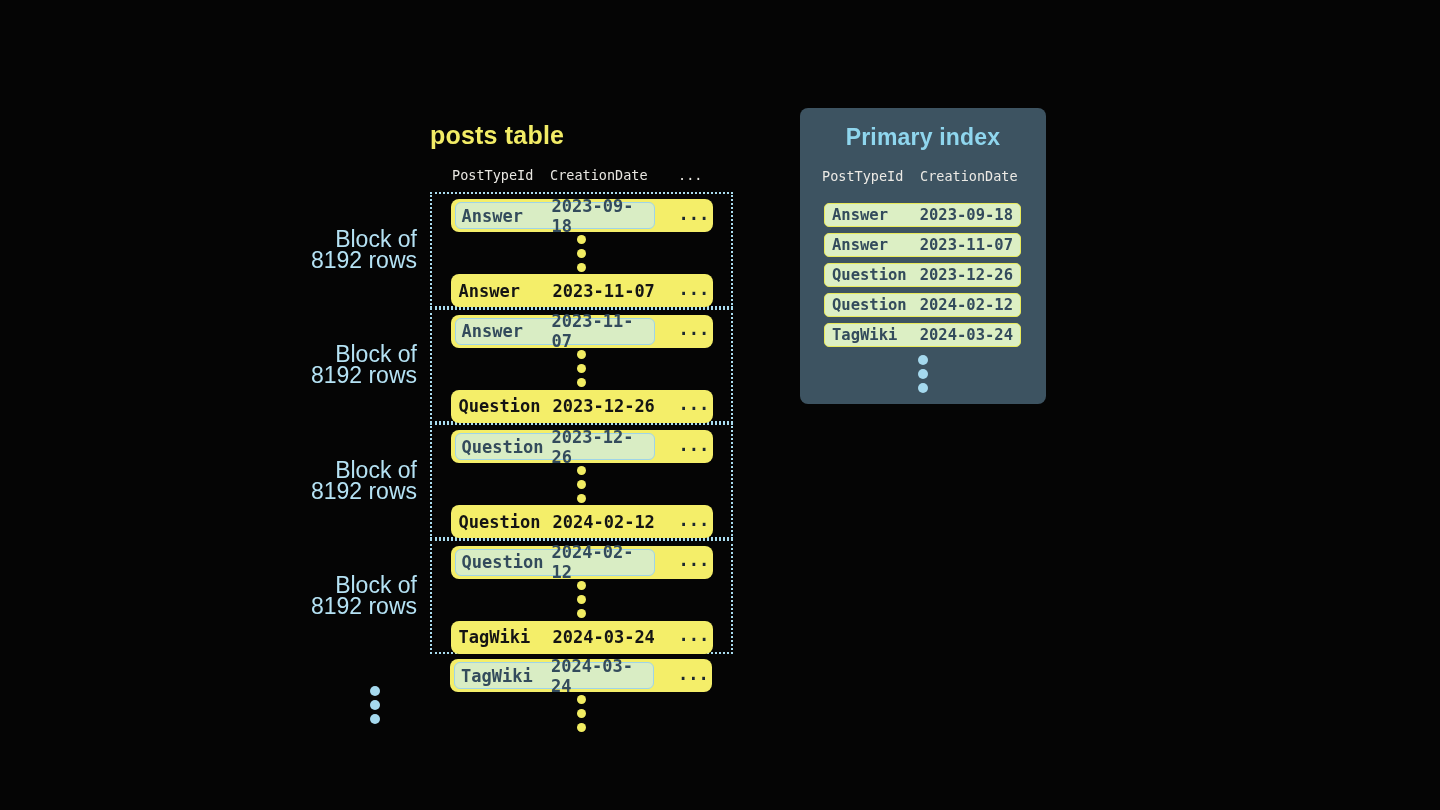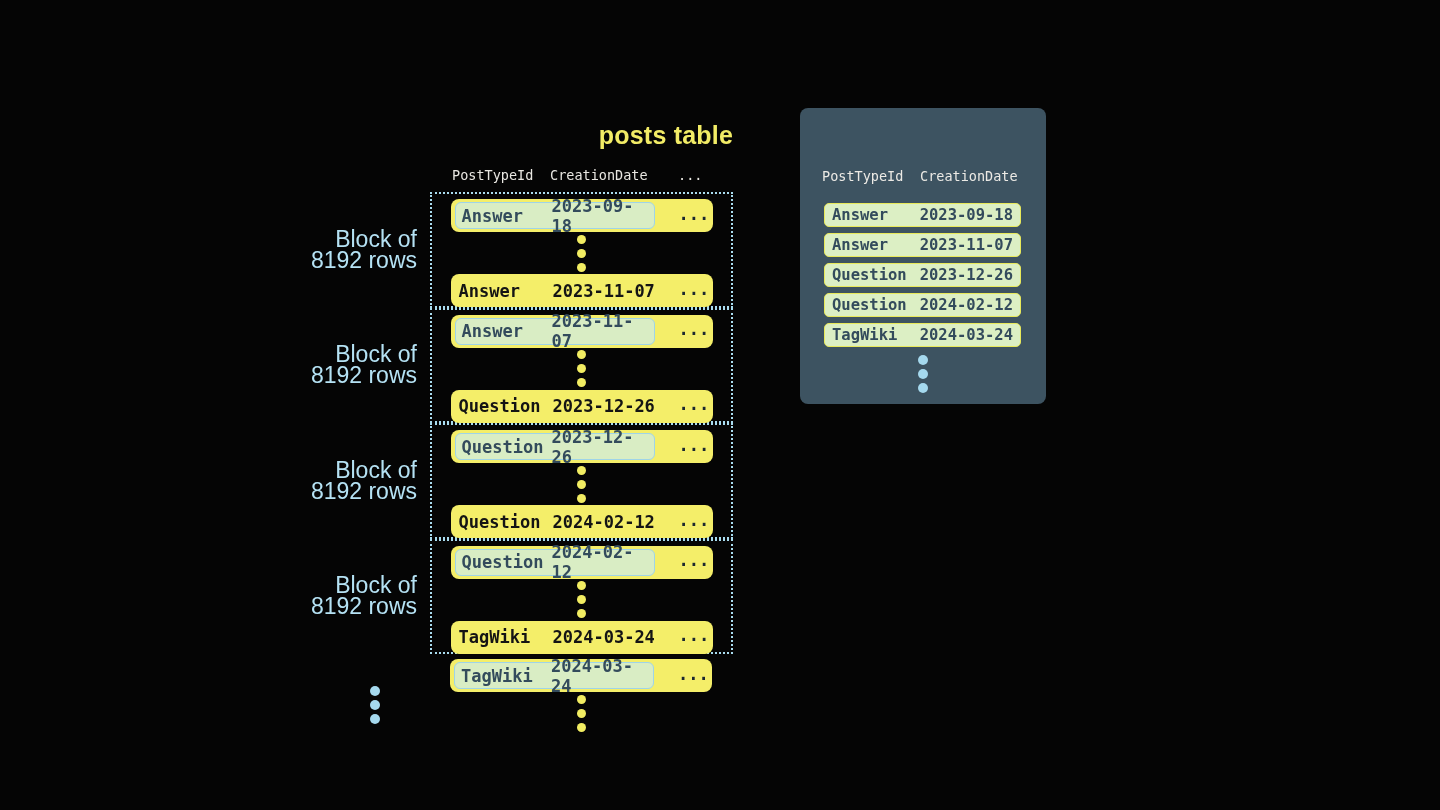--- a/index.html
+++ b/index.html
@@ -6,21 +6,21 @@
   html,body { background:#000; }
   .canvas {
     position:relative; width:1440px; height:810px; overflow:hidden;
     background:#050505;
     font-family:"Liberation Sans", sans-serif;
   }
 
   
   .pt-title {
     position:absolute; left:430px; top:121px; width:303px;
-    text-align:right; font-size:25px; font-weight:bold; color:#f2ec66;
+    text-align:left; font-size:25px; font-weight:bold; color:#f2ec66;
     letter-spacing:0.2px;
   }
   .pt-header {
     position:absolute; left:430px; top:167px; width:303px; height:18px;
     font-family:"DejaVu Sans Mono", monospace; font-size:13.5px; color:#e9e7e2;
   }
   .pt-header .c0 { position:absolute; left:22px; }
   .pt-header .c1 { position:absolute; left:120px; }
   .pt-header .c2 { position:absolute; left:248px; }
 
@@ -224,20 +224,21 @@
     <i></i>
   </div>
 
   <div class="vdots blue more-blocks-dots">
     <i></i>
     <i></i>
     <i></i>
   </div>
 
   <div class="index-panel">
+    <div class="idx-title">Primary index</div>
     <div class="idx-header">
       <span class="c0">PostTypeId</span>
       <span class="c1">CreationDate</span>
     </div>
     <div class="idx-rows" id="idx-rows-container">
   <div class="irow">
     <span class="t">Answer</span>
     <span class="d">2023-09-18</span>
   </div>
 

